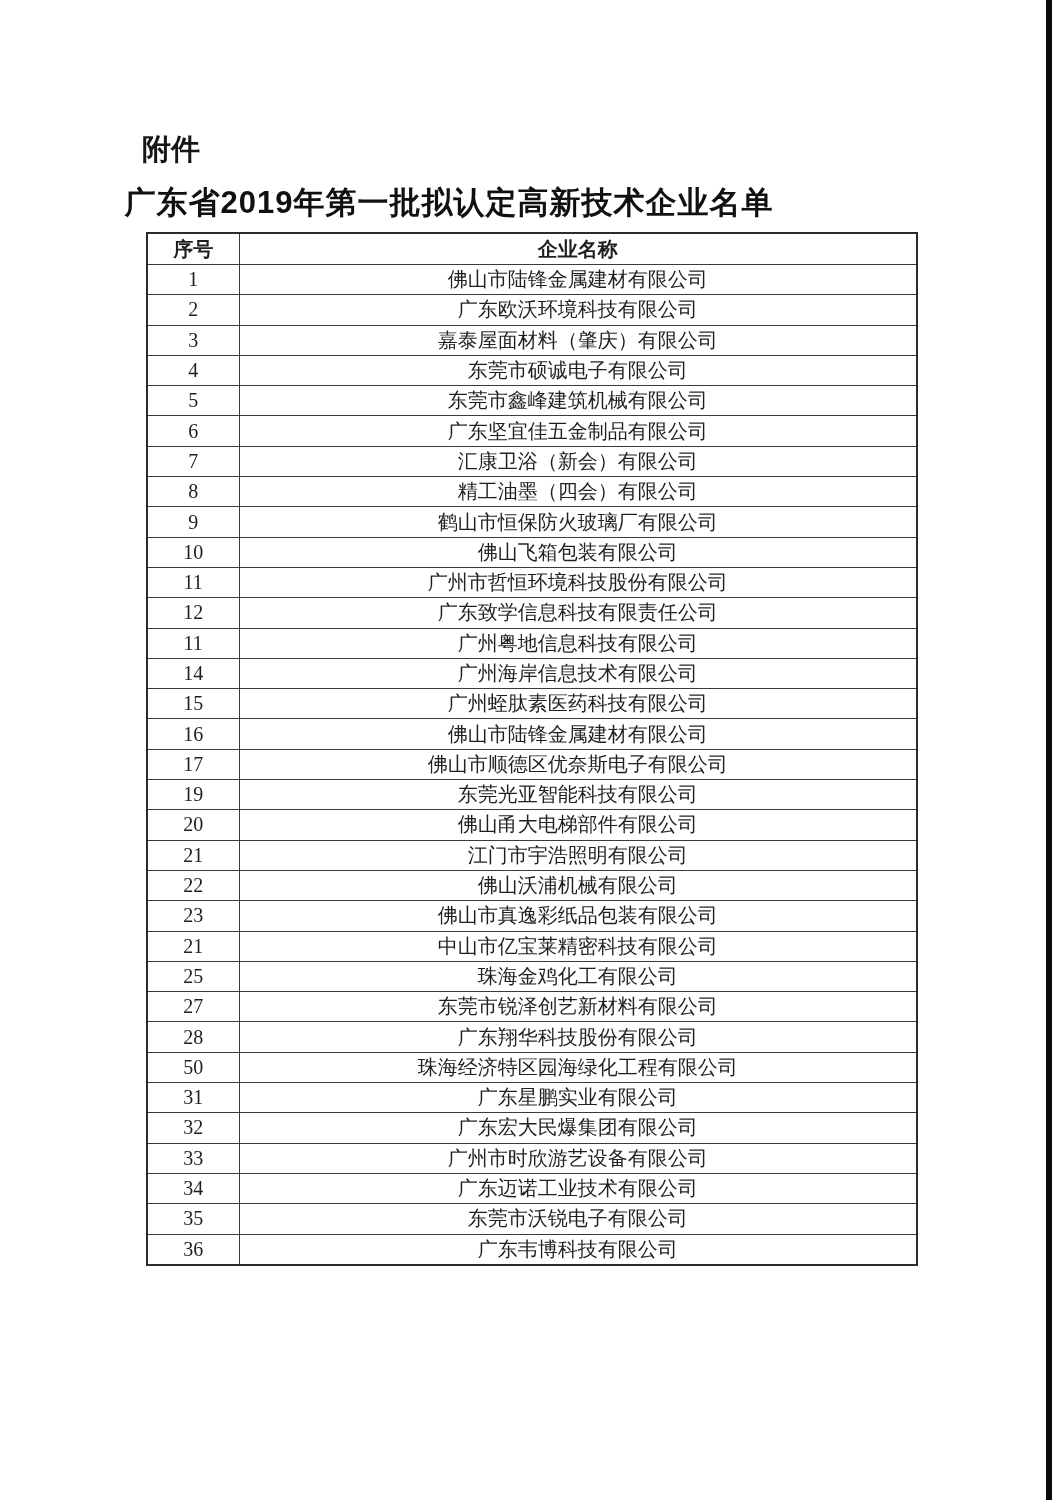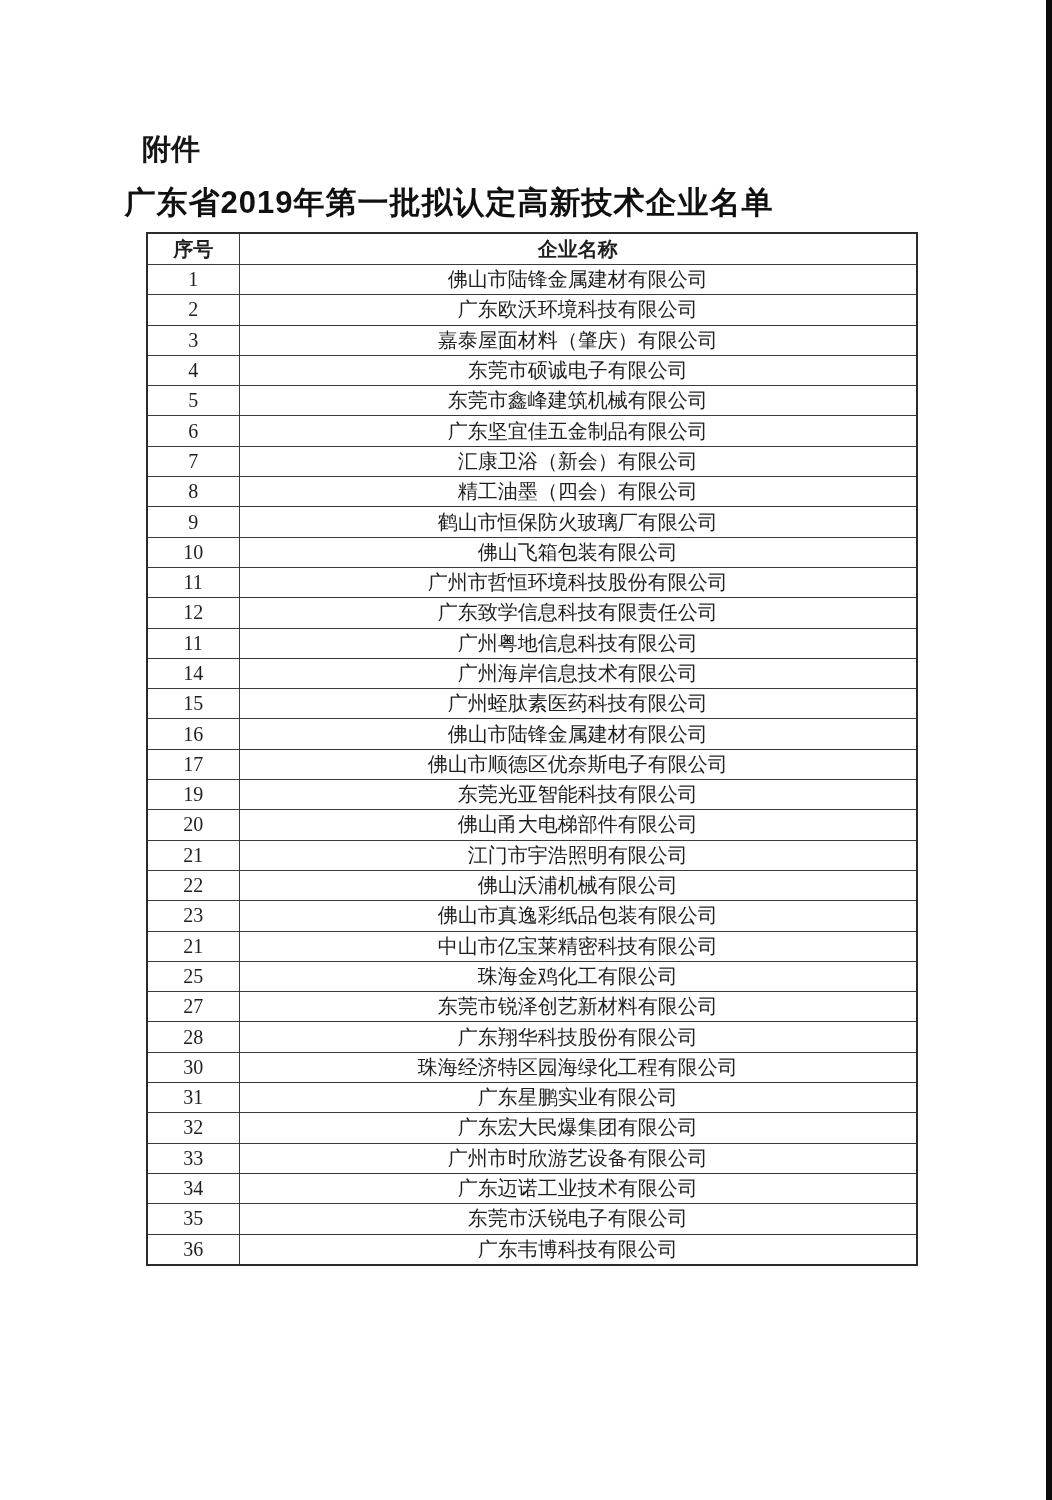--- a/index.html
+++ b/index.html
@@ -196,21 +196,21 @@
         </tr>
         <tr>
           <td>27</td>
           <td>东莞市锐泽创艺新材料有限公司</td>
         </tr>
         <tr>
           <td>28</td>
           <td>广东翔华科技股份有限公司</td>
         </tr>
         <tr>
-          <td>30</td>
+          <td>50</td>
           <td>珠海经济特区园海绿化工程有限公司</td>
         </tr>
         <tr>
           <td>31</td>
           <td>广东星鹏实业有限公司</td>
         </tr>
         <tr>
           <td>32</td>
           <td>广东宏大民爆集团有限公司</td>
         </tr>

